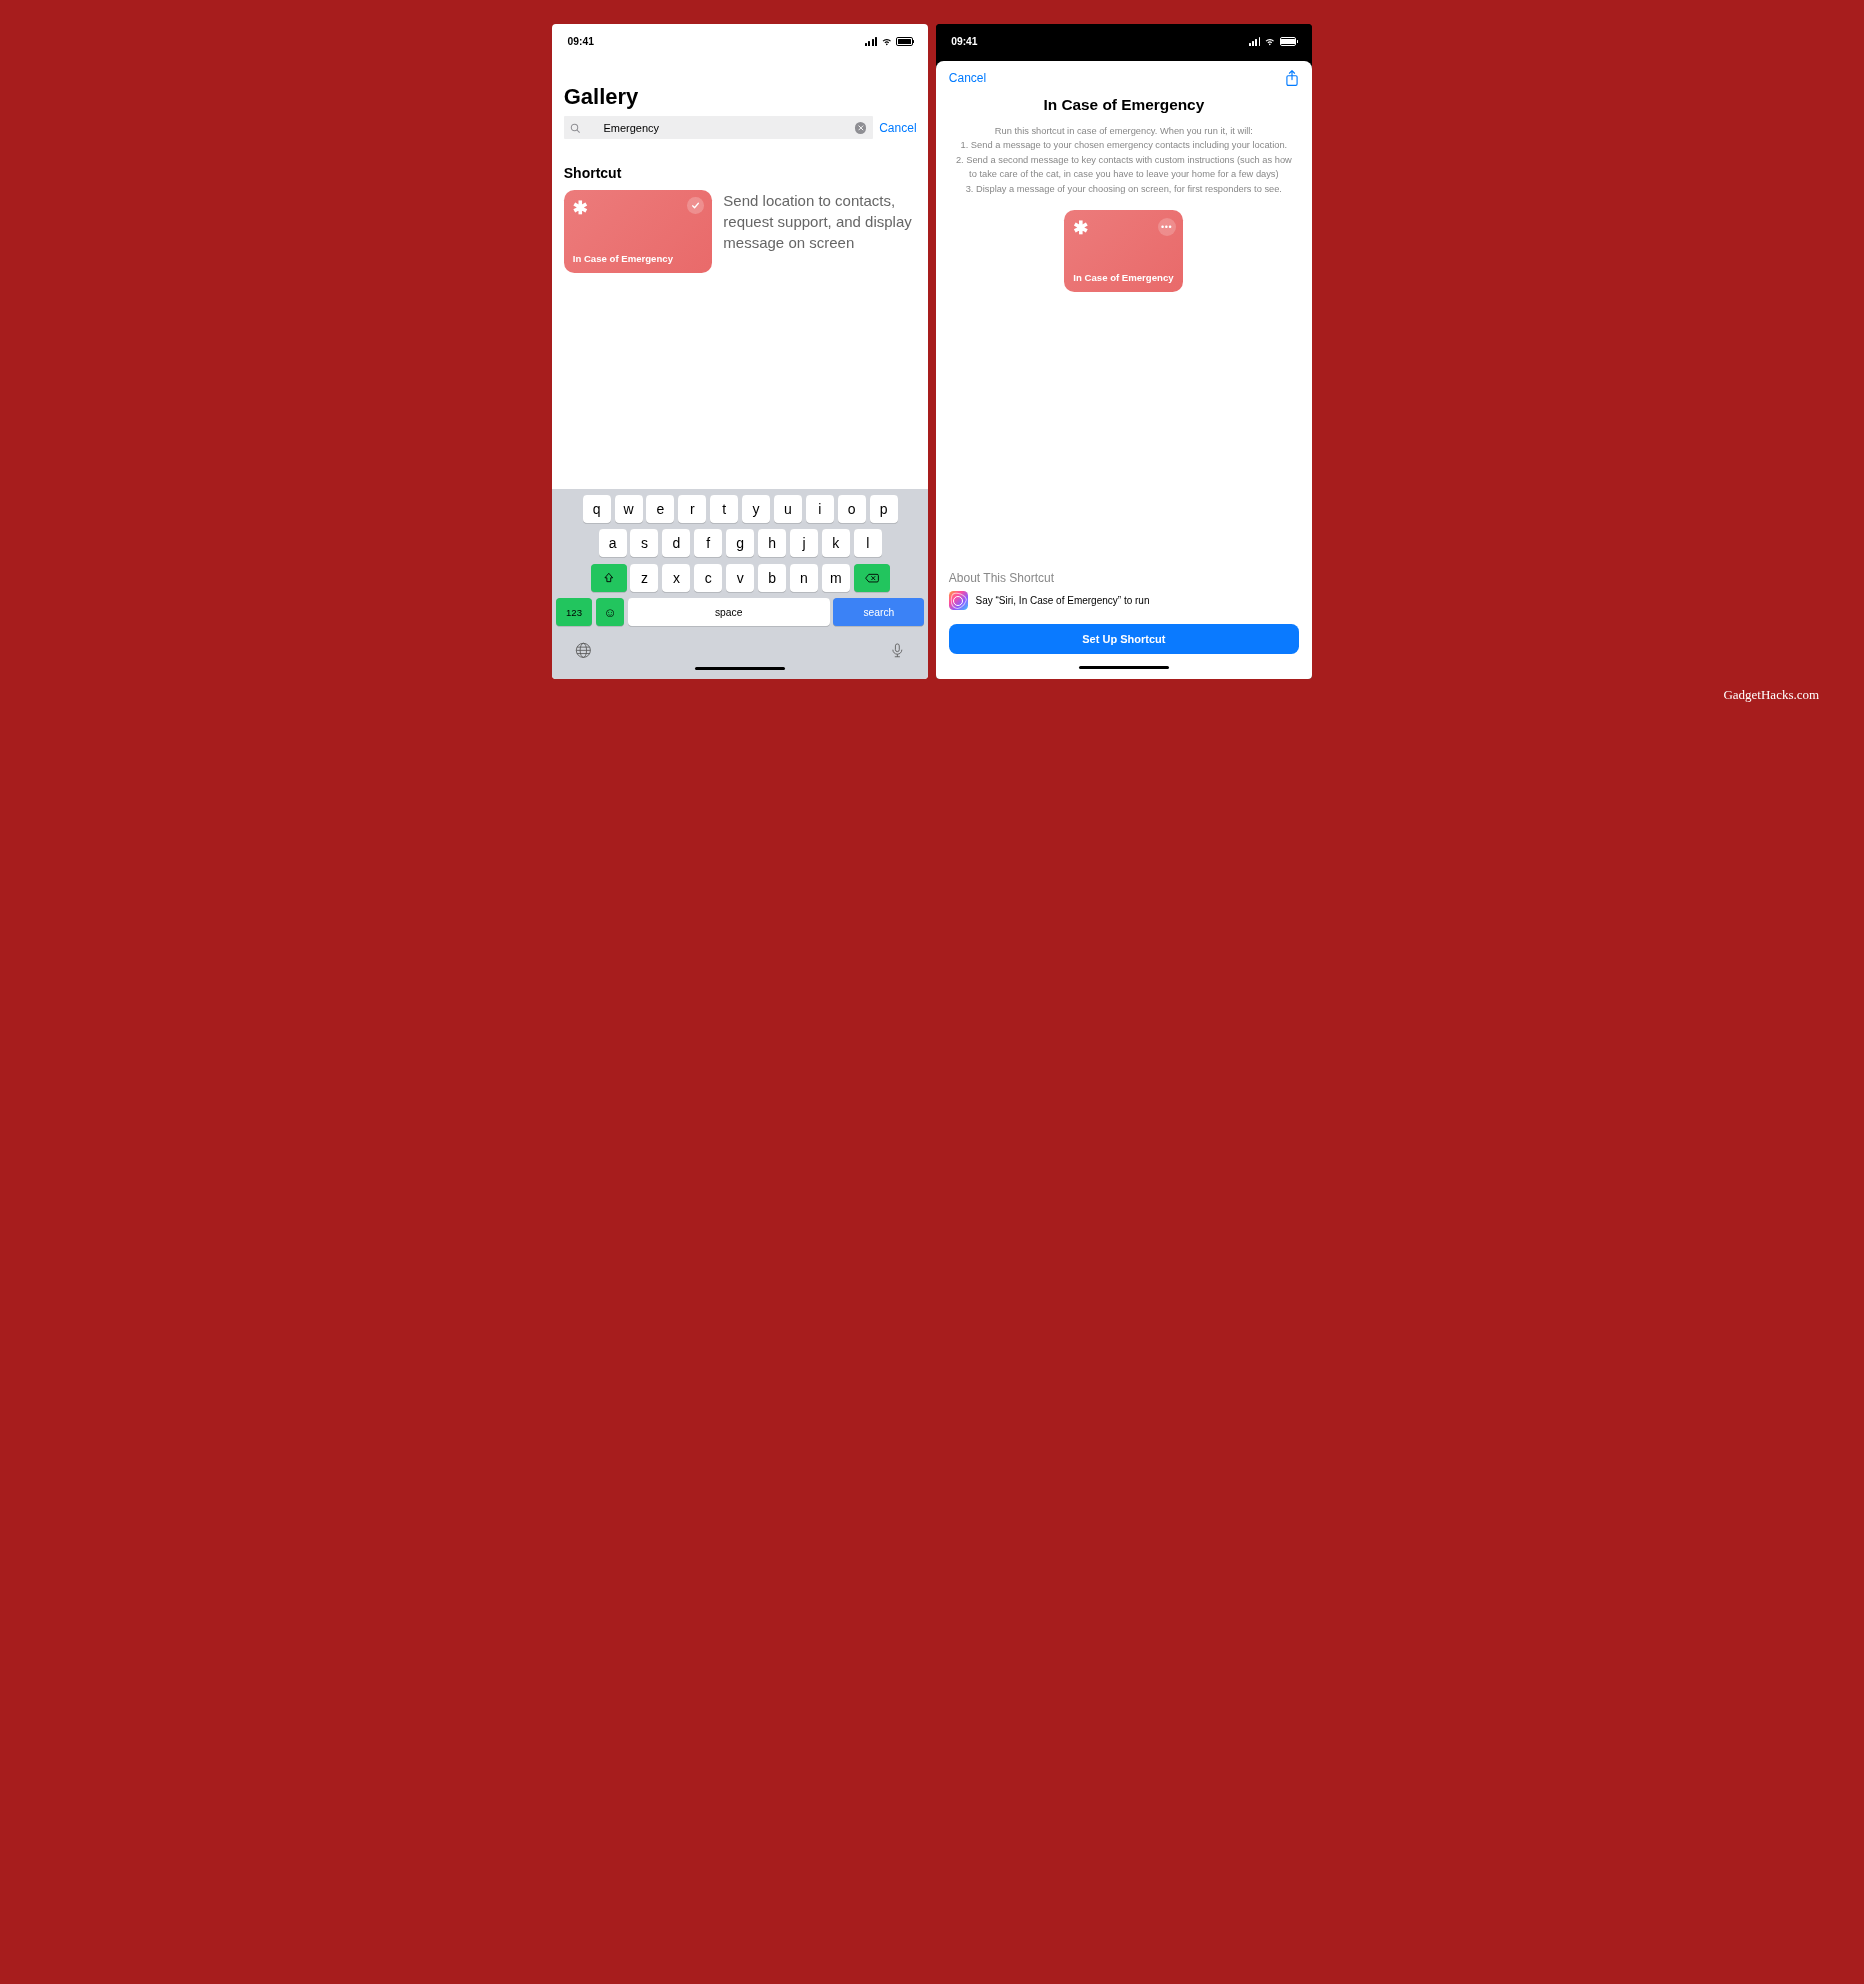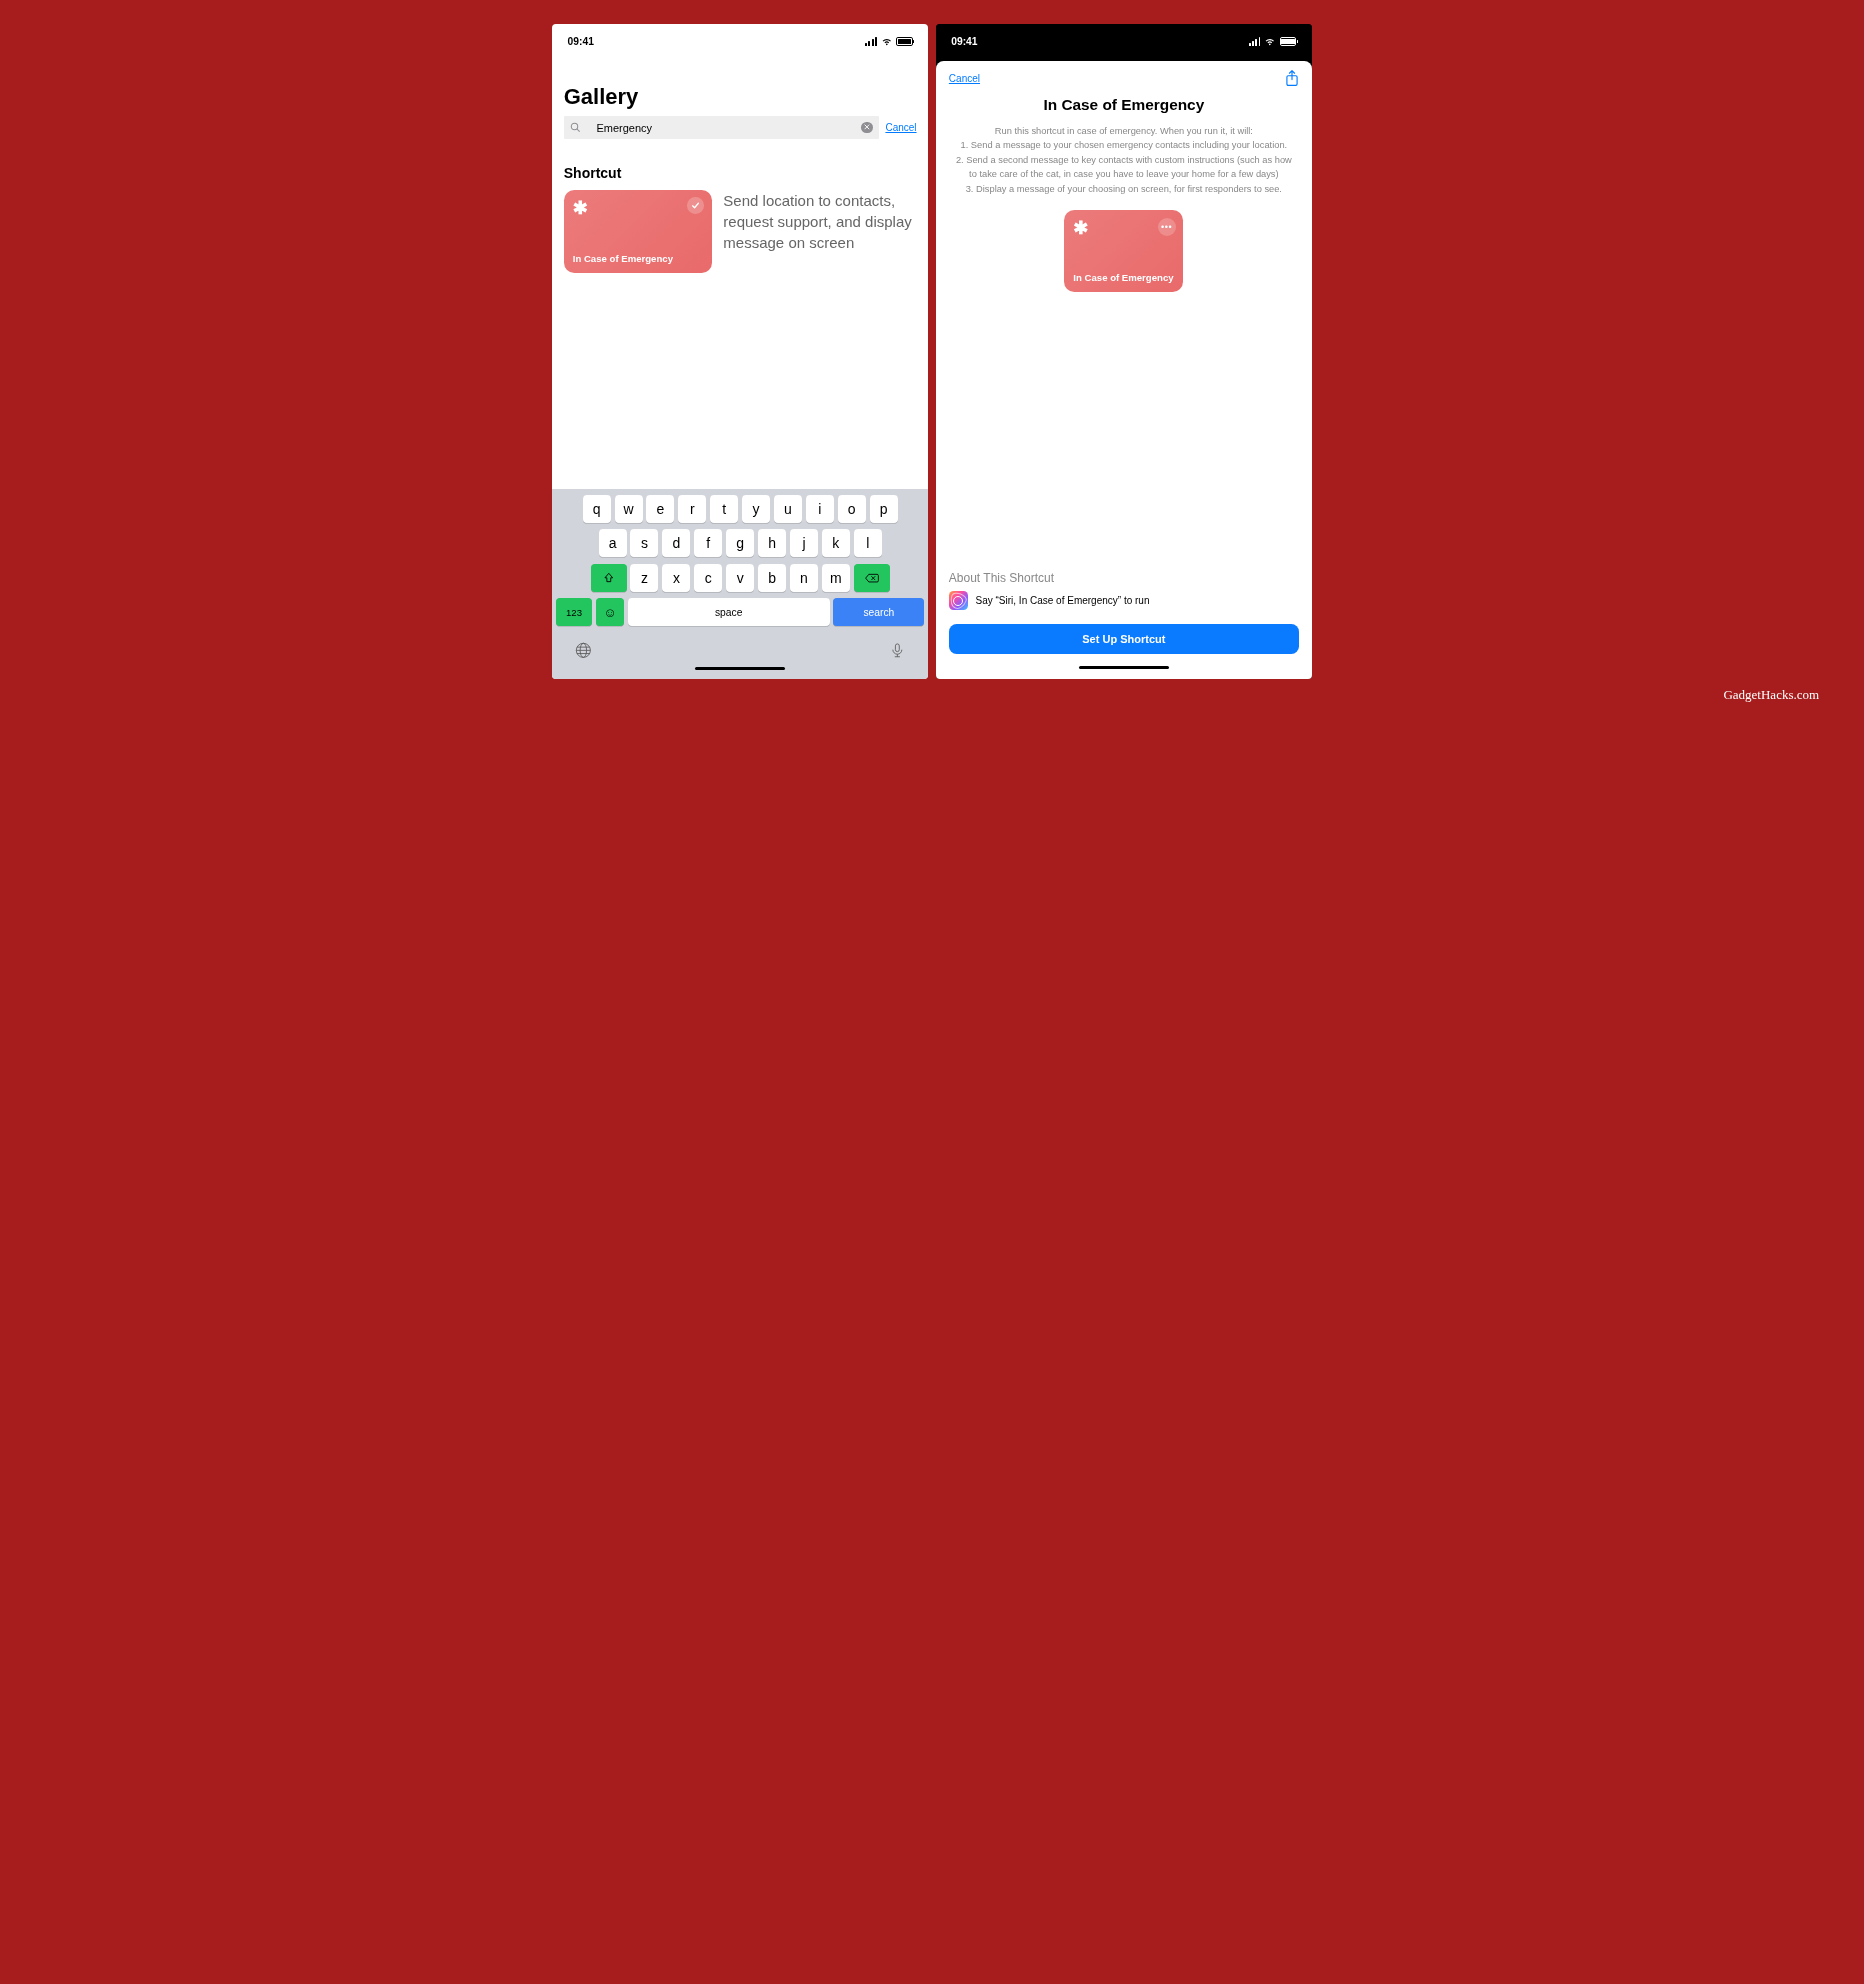--- a/index.html
+++ b/index.html
@@ -14,26 +14,26 @@
 .signal span:nth-child(1){height:3.2px;} .signal span:nth-child(2){height:5.1px;} .signal span:nth-child(3){height:7px;} .signal span:nth-child(4){height:9px;}
 .wifi { width:11.6px; height:9px; }
 .battery { width:16.7px; height:8.3px; border:1px solid currentColor; border-radius:1.9px; position:relative; }
 .battery::after { content:""; position:absolute; right:-2.6px; top:1.9px; width:1.3px; height:3.2px; background:currentColor; border-radius:0 0.6px 0.6px 0; }
 .battery .fill { position:absolute; left:0.6px; top:0.6px; bottom:0.6px; right:0.6px; background:currentColor; border-radius:0.6px; }
 
 
 .content-left { padding: 13px 11.6px 0; flex: 1; display: flex; flex-direction: column; }
 .big-title { font-size: 22px; font-weight: 700; margin-top: 19px; margin-bottom: 6.4px; }
 .searchrow { display: flex; align-items: center; gap: 6.4px; }
-.searchbar { flex: 1; background: #eeeeef; border-radius: 1px; display: flex; align-items: flex-start; padding: 5.1px 6.4px; gap: 16px; }
+.searchbar { flex: 1; background: #eeeeef; border-radius: 1px; display: flex; align-items: flex-end; padding: 5.1px 6.4px; gap: 23px; }
 .search-icon { width:10.3px; height:10.3px; flex-shrink:0; }
 .searchbar input { border: none; outline: none; background: transparent; font-size: 11px; flex: 1; color: #000; }
 .clear { width:11.6px; height:11.6px; border-radius:50%; background:#8e8e93; display:flex; align-items:center; justify-content:center; }
 .clear svg { width:5.8px; height:5.8px; }
-.cancel-link { color:#007aff; font-size:10px;text-decoration:underline; }
+.cancel-link { color:#007aff; font-size:12px; }
 .section-title { font-size:14px; font-weight:700; margin-top:26px; margin-bottom:9px; }
 .result-row { display:flex; gap:11.6px; align-items:flex-start; }
 .tile { width:148px; height:83px; border-radius:10.3px; background:linear-gradient(135deg,#ec7b7b,#e96a6a); color:#fff; padding:9px; position:relative; display:flex; flex-direction:column; justify-content:space-between; }
 .tile-icon { font-size:18px; font-weight:700; line-height:1; }
 .tile-label { font-size:9.6px; font-weight:600; }
 .tile-badge { position:absolute; top:7.7px; right:7.7px; width:16.7px; height:16.7px; border-radius:50%; background:rgba(255,255,255,0.22); display:flex; align-items:center; justify-content:center; }
 .result-desc { flex:1; font-size:15px; color:#666; line-height:1.4; }
 
 
 .keyboard { margin-top:auto; background:#d1d4da; padding:6.4px 3.9px 5.1px; user-select:none; }

